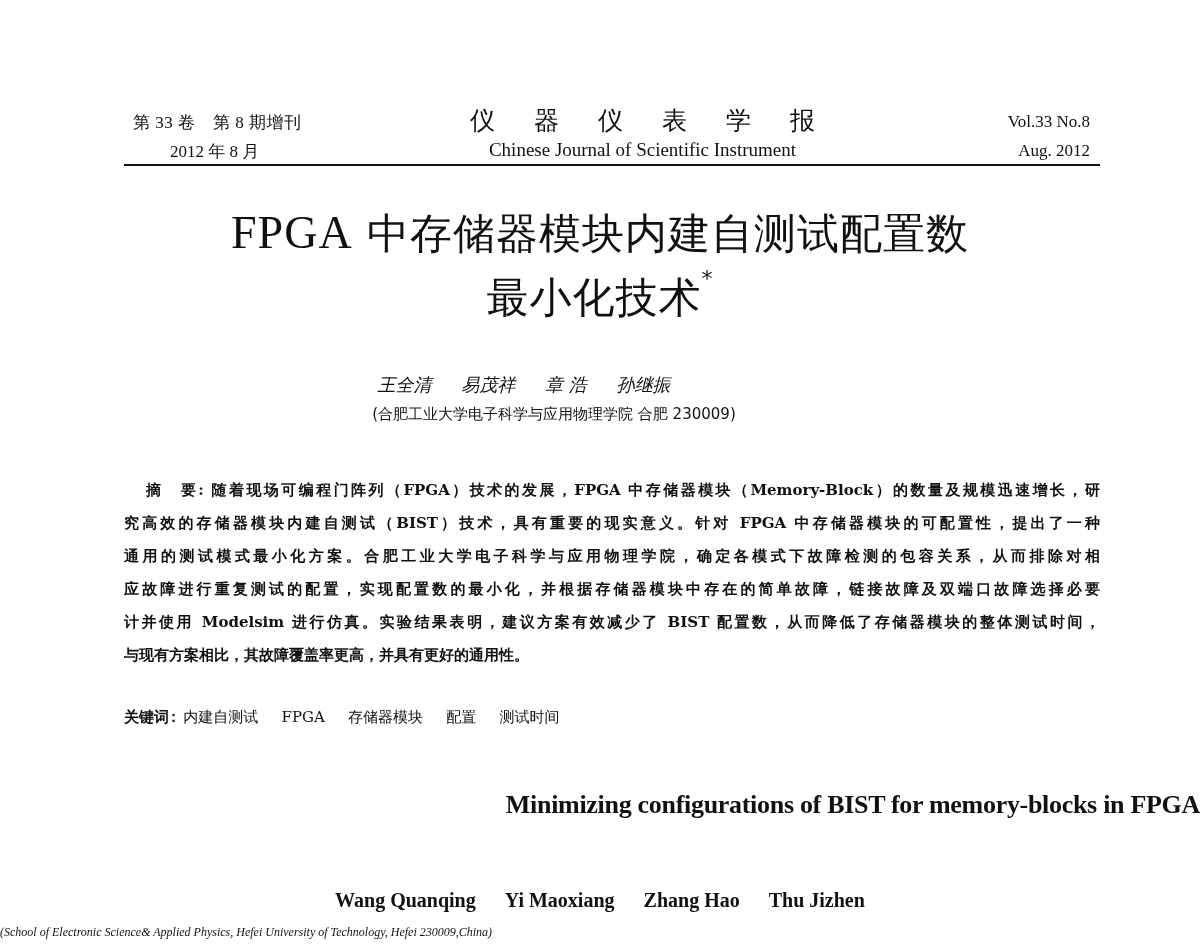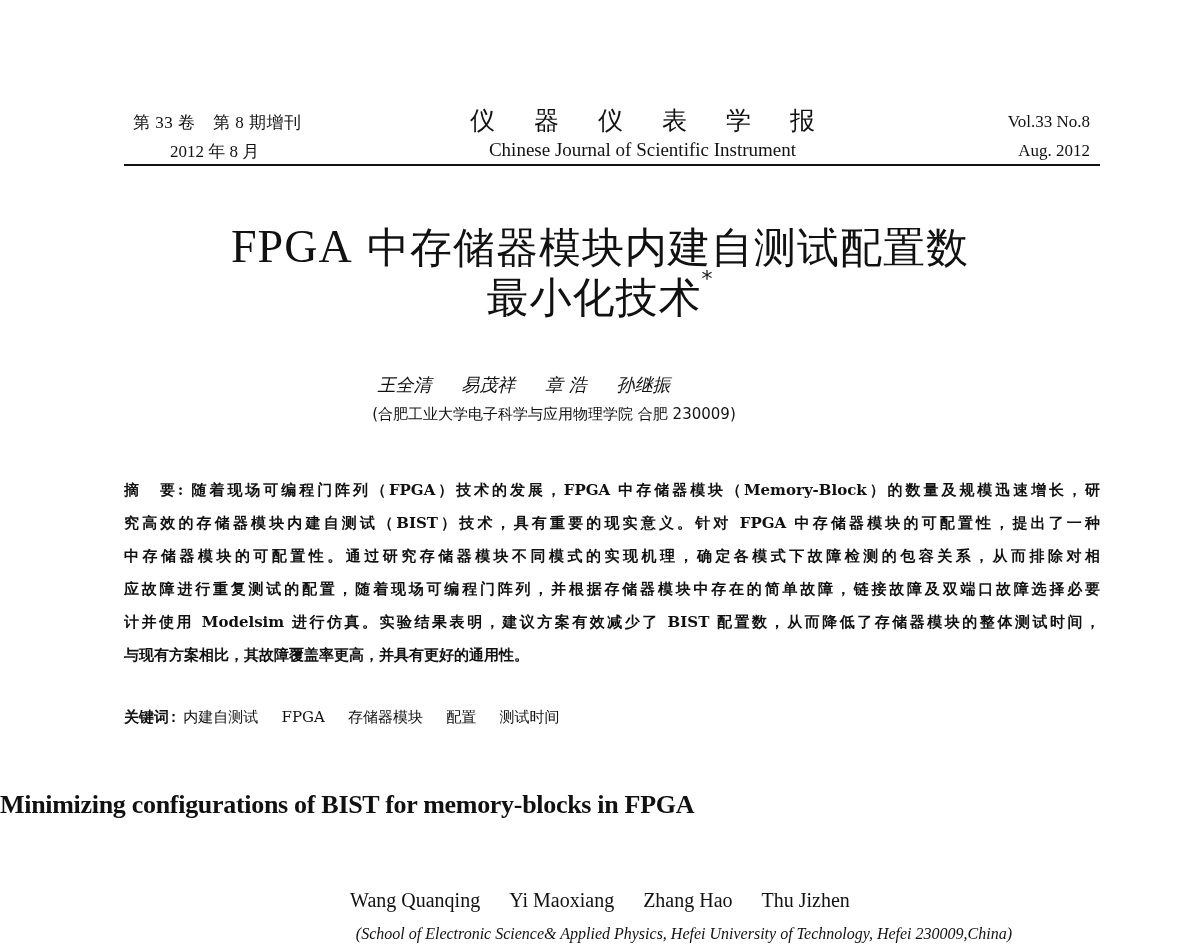--- a/index.html
+++ b/index.html
@@ -31,21 +31,21 @@
     .hdr-rule {
       left: 124px; top: 164px; width: 976px; height: 2px; background: #111;
     }
 
     
     .title-cn {
       left: 0; width: 1200px; text-align: center;
       font-family: "DejaVu Sans", sans-serif;
       font-size: 42px; letter-spacing: 1px;
     }
-    .title-cn.l1 { top: 220px; }
+    .title-cn.l1 { top: 206px; }
     .title-cn.l1 .latin { font-family: "Liberation Serif", serif; font-size: 46px; }
     .title-cn.l2 { top: 270px; }
     .title-cn sup { font-size: 22px; vertical-align: top; position: relative; top: -4px; }
 
     
     .authors-cn {
       left: 0; width: 1048px; top: 373px; text-align: center;
       font-family: "DejaVu Serif", serif; font-style: italic;
       font-size: 18px; word-spacing: 0;
     }
@@ -58,42 +58,42 @@
     
     .abstract {
       left: 124px; top: 474px; width: 976px;
       font-family: "DejaVu Serif", serif;
       font-size: 15px; line-height: 33px;
       text-align: justify; text-align-last: justify;
       font-weight: bold;
     }
     .abstract .line { display: block; height: 33px; white-space: nowrap; overflow: hidden; text-align: justify; text-align-last: justify; }
     .abstract .line.last { text-align-last: left; }
-    .abstract .label { font-weight: bold; }
+    .abstract .label { font-weight: bold; margin-left: 22px; }
     .keywords {
       left: 124px; top: 708px; font-family: "DejaVu Serif", serif;
       font-size: 15px; font-weight: bold;
     }
     .keywords .kw { margin-right: 18px; font-weight: normal; }
     .keywords .kw-label { font-weight: bold; font-family: Liberation Mono, monospace; }
 
     
     .title-en {
-      left: 0; width: 1200px; top: 790px; text-align: left;
+      left: 0; width: 1200px; top: 790px; text-align: right;
       font-family: "Liberation Serif", serif; font-weight: bold;
       font-size: 26px; letter-spacing: -0.3px;
     }
     .authors-en {
       left: 0; width: 1200px; top: 889px; text-align: center;
       font-family: "Liberation Serif", serif; font-size: 20px;
     }
-    .authors-en span { margin: 9px 12px; }
+    .authors-en span { margin: 9px 12px; font-weight: bold; }
     .affil-en {
-      left: 0; width: 1012px; top: 925px; text-align: right;
-      font-family: "Liberation Serif", serif; font-style: italic; font-size: 16px;
+      left: 0; width: 1012px; top: 925px; text-align: left;
+      font-family: "Liberation Serif", serif; font-style: italic; font-size: 12px;
     }
   </style>
 </head>
 <body>
 
 <div class="abs hdr-left-1">第 33 卷　第 8 期增刊</div>
 <div class="abs hdr-left-2">2012 年 8 月</div>
 
 <div class="abs hdr-center-1">
   <span>仪</span>
@@ -121,22 +121,22 @@
   <span>王全清</span>
   <span>易茂祥</span>
   <span>章 浩</span>
   <span>孙继振</span>
 </div>
 <div class="abs affil-cn">(合肥工业大学电子科学与应用物理学院  合肥  230009)</div>
 
 <div class="abs abstract">
   <span class="line"><span class="label">摘　要:</span><span> 随着现场可编程门阵列（FPGA）技术的发展，FPGA 中存储器模块（Memory-Block）的数量及规模迅速增长，研</span></span>
   <span class="line">究高效的存储器模块内建自测试（BIST）技术，具有重要的现实意义。针对 FPGA 中存储器模块的可配置性，提出了一种</span>
-  <span class="line">中存储器模块的可配置性。通过研究存储器模块不同模式的实现机理，确定各模式下故障检测的包容关系，从而排除对相</span>
-  <span class="line">应故障进行重复测试的配置，随着现场可编程门阵列，并根据存储器模块中存在的简单故障，链接故障及双端口故障选择必要</span>
+  <span class="line">通用的测试模式最小化方案。合肥工业大学电子科学与应用物理学院，确定各模式下故障检测的包容关系，从而排除对相</span>
+  <span class="line">应故障进行重复测试的配置，实现配置数的最小化，并根据存储器模块中存在的简单故障，链接故障及双端口故障选择必要</span>
   <span class="line">计并使用 Modelsim 进行仿真。实验结果表明，建议方案有效减少了 BIST 配置数，从而降低了存储器模块的整体测试时间，</span>
   <span class="line last">与现有方案相比，其故障覆盖率更高，并具有更好的通用性。</span>
 </div>
 
 <div class="abs keywords">
   <span class="kw-label">关键词:</span>
   <span class="kw">内建自测试</span>
   <span class="kw">FPGA</span>
   <span class="kw">存储器模块</span>
   <span class="kw">配置</span>

